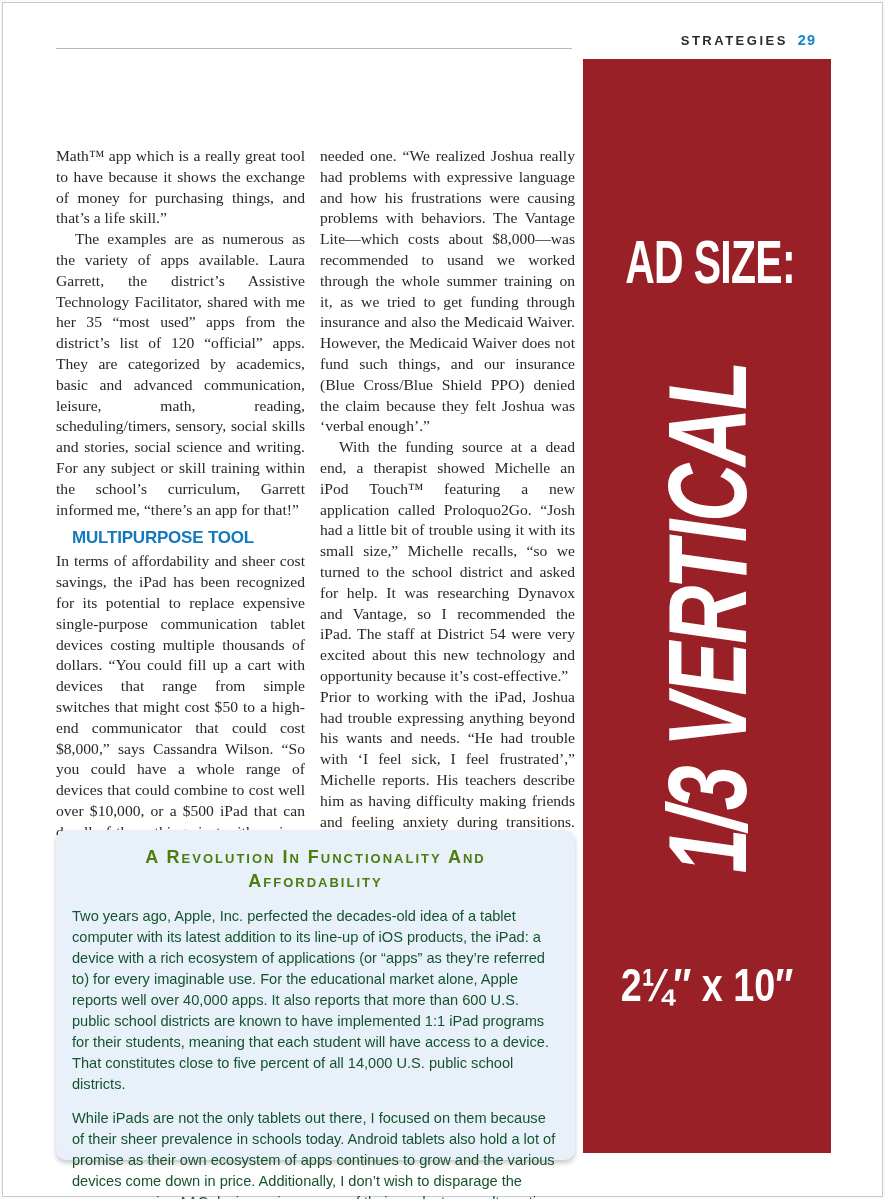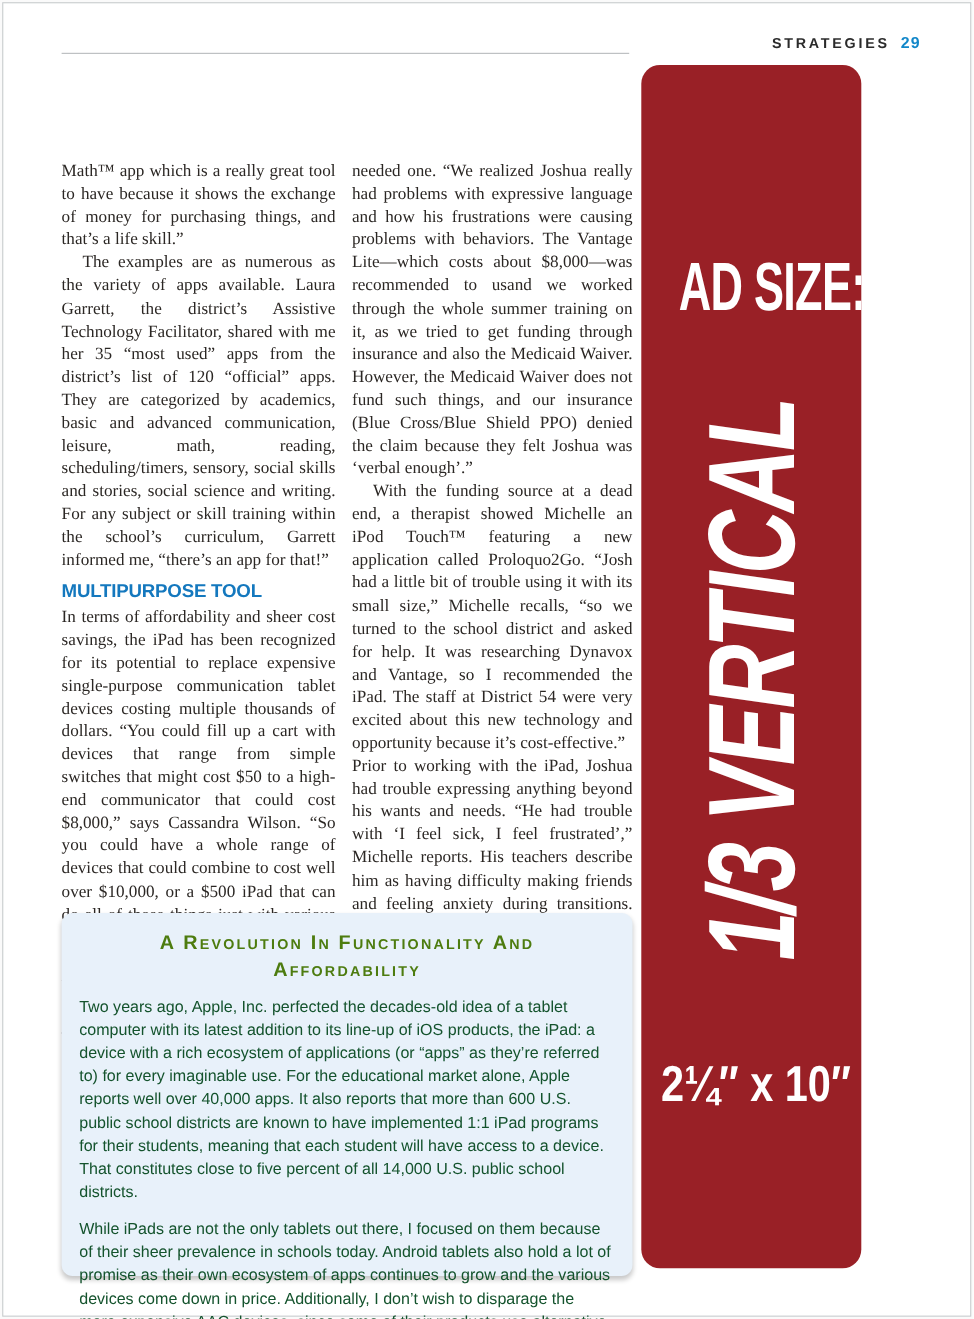--- a/index.html
+++ b/index.html
@@ -6,21 +6,21 @@
   body{
     width:885px;height:1199px;position:relative;background:#fafafa;
     font-family:"Liberation Sans",sans-serif;
   }
   .page{
     position:absolute;inset:2px;background:#ffffff;
     border:1px solid #c7cbcd;box-sizing:border-box;
   }
   
   .header{
-    position:absolute;top:28px;right:45px;white-space:nowrap;
+    position:absolute;top:28px;right:66px;white-space:nowrap;
   }
   .header .section{
     font-weight:bold;font-size:13px;letter-spacing:2.5px;color:#2b2b2b;
   }
   .header .pagenum{
     font-weight:bold;font-size:14.5px;color:#1287c9;margin-left:10px;letter-spacing:1px;
   }
   .top-rule{
     position:absolute;left:53px;top:45px;width:516px;height:1px;background:#b7bbbd;
   }
@@ -33,27 +33,27 @@
   .callout .lead{color:#1478be;font-weight:bold;}
   
   .col{position:absolute;top:143px;font-family:"Liberation Serif",serif;
        font-size:15.6px;line-height:20.8px;color:#2b2724;text-align:justify;}
   .col-left{left:53px;width:249px;}
   .col-right{left:317px;width:255px;}
   .col p{margin:0;}
   .col p.indent{text-indent:19px;}
   .col-heading{
     font-family:"Liberation Sans",sans-serif;font-weight:bold;
-    font-size:17px;line-height:20px;color:#1478be;margin:8px 0 3px 0;
+    font-size:17px;line-height:20px;color:#1478be;margin:8px 0 3px 16px;
     letter-spacing:-0.2px;text-align:left;
   }
   
   .ad{
-    position:absolute;left:580px;top:56px;width:200px;height:1094px;
-    background:#992026;overflow:hidden;border-radius:17px;
+    position:absolute;left:580px;top:56px;width:248px;height:1094px;
+    background:#992026;overflow:hidden;
   }
   .ad-label{
     position:absolute;top:172px;left:0;right:0;text-align:center;
     color:#fff;font-weight:bold;font-size:62px;line-height:62px;
     transform:scaleX(0.66);transform-origin:center;white-space:nowrap;
     letter-spacing:-1px;
   }
   .ad-vertical{
     position:absolute;left:50%;top:559px;
     transform:translate(-50%,-50%) rotate(-90deg) scaleX(0.72);

